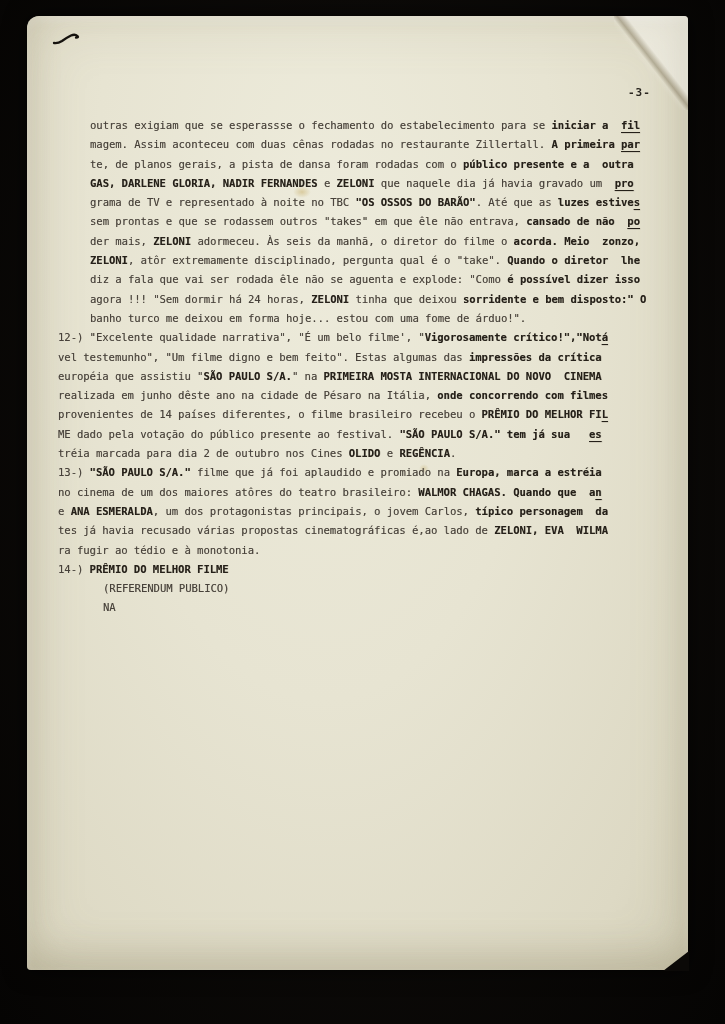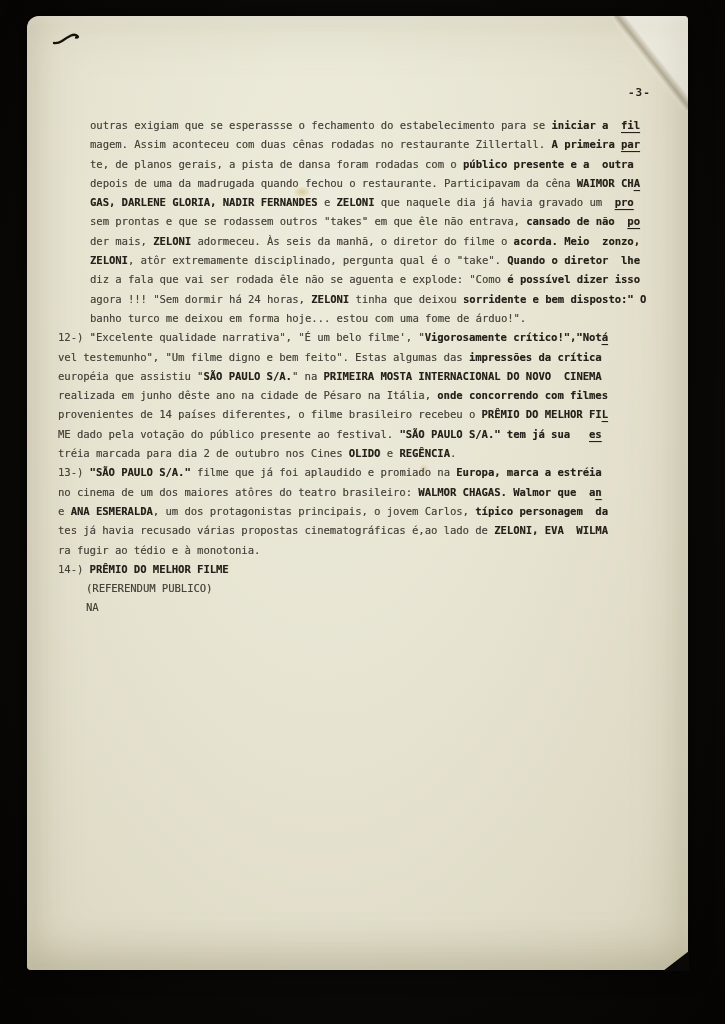--- a/index.html
+++ b/index.html
@@ -42,56 +42,56 @@
     position:absolute;left:601px;top:70px;
     font-size:11px;font-weight:bold;color:#2a2620;letter-spacing:1px;
   }
   .typed{position:absolute;left:0;top:100px;right:16px;color:#47413a;font-size:10.5px;}
   .line{
     white-space:pre;height:19.3px;line-height:19.3px;
     text-shadow:0.3px 0.3px 0.6px rgba(74,66,56,0.45);
   }
   .indent-para{padding-left:63px;}
   .indent-item{padding-left:31px;}
-  .indent-sub{padding-left:59px;}
+  .indent-sub{padding-left:76px;}
   .b{font-weight:bold;color:#252019;}
   .u{text-decoration:underline;text-underline-offset:2.5px;text-decoration-thickness:1px;}
 </style>
 </head>
 <body>
 
 <div class="paper">
   <svg class="ink-mark" width="34" height="18" viewBox="0 0 34 18">
     <path d="M3,13 Q7,13.5 11,11 Q16,7.5 20,5.5 Q24,3.8 26.5,6 Q28,7.5 25,7.6" fill="none" stroke="#15120e" stroke-width="2.3" stroke-linecap="round"></path>
   </svg>
   <div class="corner-fold"></div>
   <div class="stain1"></div>
   <div class="stain2"></div>
   <div class="pagenum">-3-</div>
   <div class="typed">
       <div class="line indent-para"><span>outras exigiam que se esperassse o fechamento do estabelecimento para se </span><span class="b">iniciar a  </span><span class="b u">fil</span></div>
       <div class="line indent-para"><span>magem. Assim aconteceu com duas cênas rodadas no restaurante Zillertall. </span><span class="b">A primeira </span><span class="b u">par</span></div>
       <div class="line indent-para"><span>te, de planos gerais, a pista de dansa foram rodadas com o </span><span class="b">público presente e a  outra</span></div>
-      <div class="line indent-para"><span>depois de uma da madrugada quando fechou o restaurante. Participavam da cêna </span><span class="b">WAIMOR CH</span><span class="b u">A</span></div>
       <div class="line indent-para"><span class="b">GAS, DARLENE GLORIA, NADIR FERNANDES</span><span> e </span><span class="b">ZELONI</span><span> que naquele dia já havia gravado um  </span><span class="b u">pro</span></div>
+      <div class="line indent-para"><span>grama de TV e representado à noite no TBC </span><span class="b">"OS OSSOS DO BARÃO"</span><span>. Até que as </span><span class="b">luzes estive</span><span class="b u">s</span></div>
       <div class="line indent-para"><span>sem prontas e que se rodassem outros "takes" em que êle não entrava, </span><span class="b">cansado de não  </span><span class="b u">po</span></div>
       <div class="line indent-para"><span>der mais, </span><span class="b">ZELONI</span><span> adormeceu. Às seis da manhã, o diretor do filme o </span><span class="b">acorda. Meio  zonzo,</span></div>
       <div class="line indent-para"><span class="b">ZELONI</span><span>, atôr extremamente disciplinado, pergunta qual é o "take". </span><span class="b">Quando o diretor  lhe</span></div>
       <div class="line indent-para"><span>diz a fala que vai ser rodada êle não se aguenta e explode: "Como </span><span class="b">é possível dizer isso</span></div>
       <div class="line indent-para"><span>agora !!! "Sem dormir há 24 horas, </span><span class="b">ZELONI</span><span> tinha que deixou </span><span class="b">sorridente e bem disposto:" O</span></div>
       <div class="line indent-para"><span>banho turco me deixou em forma hoje... estou com uma fome de árduo!".</span></div>
       <div class="line indent-item"><span>12-) "Excelente qualidade narrativa", "É um belo filme', "</span><span class="b">Vigorosamente crítico!","Not</span><span class="b u">á</span></div>
       <div class="line indent-item"><span>vel testemunho", "Um filme digno e bem feito". Estas algumas das </span><span class="b">impressões da crítica</span></div>
       <div class="line indent-item"><span>européia que assistiu "</span><span class="b">SÃO PAULO S/A.</span><span>" na </span><span class="b">PRIMEIRA MOSTA INTERNACIONAL DO NOVO  CINEMA</span></div>
       <div class="line indent-item"><span>realizada em junho dêste ano na cidade de Pésaro na Itália, </span><span class="b">onde concorrendo com filmes</span></div>
       <div class="line indent-item"><span>provenientes de 14 países diferentes, o filme brasileiro recebeu o </span><span class="b">PRÊMIO DO MELHOR FI</span><span class="b u">L</span></div>
       <div class="line indent-item"><span>ME dado pela votação do público presente ao festival. </span><span class="b">"SÃO PAULO S/A." tem já sua   </span><span class="b u">es</span></div>
       <div class="line indent-item"><span>tréia marcada para dia 2 de outubro nos Cines </span><span class="b">OLIDO</span><span> e </span><span class="b">REGÊNCIA</span><span>.</span></div>
       <div class="line indent-item"><span>13-) </span><span class="b">"SÃO PAULO S/A."</span><span> filme que já foi aplaudido e promiado na </span><span class="b">Europa, marca a estréia</span></div>
-      <div class="line indent-item"><span>no cinema de um dos maiores atôres do teatro brasileiro: </span><span class="b">WALMOR CHAGAS.</span><span class="b"> Walmor que  a</span><span class="b u">n</span></div>
+      <div class="line indent-item"><span>no cinema de um dos maiores atôres do teatro brasileiro: </span><span class="b">WALMOR CHAGAS.</span><span class="b"> Quando que  a</span><span class="b u">n</span></div>
       <div class="line indent-item"><span>e </span><span class="b">ANA ESMERALDA</span><span>, um dos protagonistas principais, o jovem Carlos, </span><span class="b">típico personagem  da</span></div>
       <div class="line indent-item"><span>tes já havia recusado várias propostas cinematográficas é,ao lado de </span><span class="b">ZELONI, EVA  WILMA</span></div>
       <div class="line indent-item"><span>ra fugir ao tédio e à monotonia.</span></div>
       <div class="line indent-item"><span>14-) </span><span class="b">PRÊMIO DO MELHOR FILME</span></div>
       <div class="line indent-sub"><span>(REFERENDUM PUBLICO)</span></div>
       <div class="line indent-sub"><span>NA</span></div>
     </div>
   <div class="corner-cut"></div>
 </div>
 

